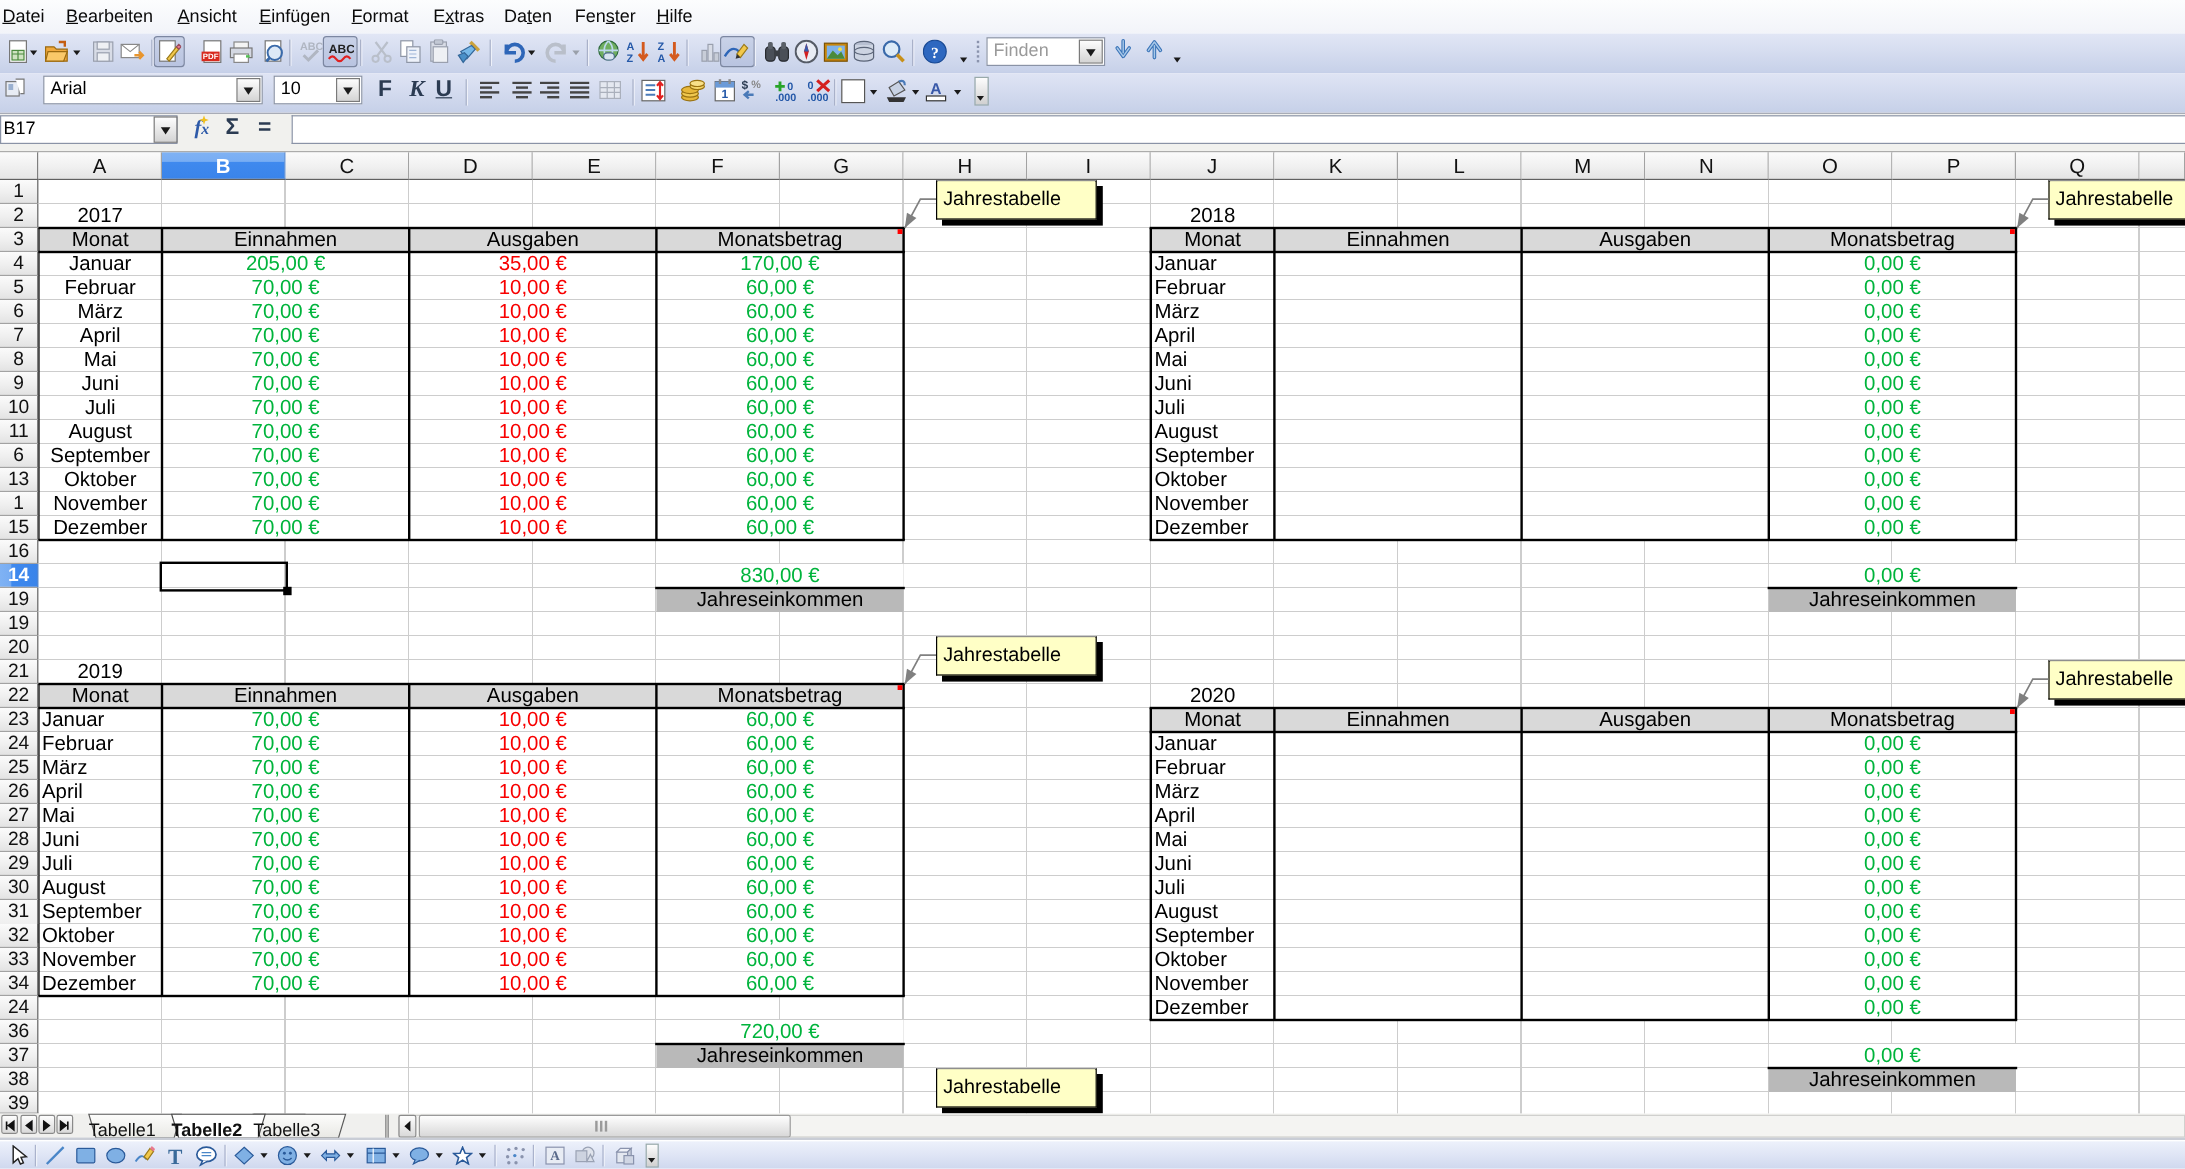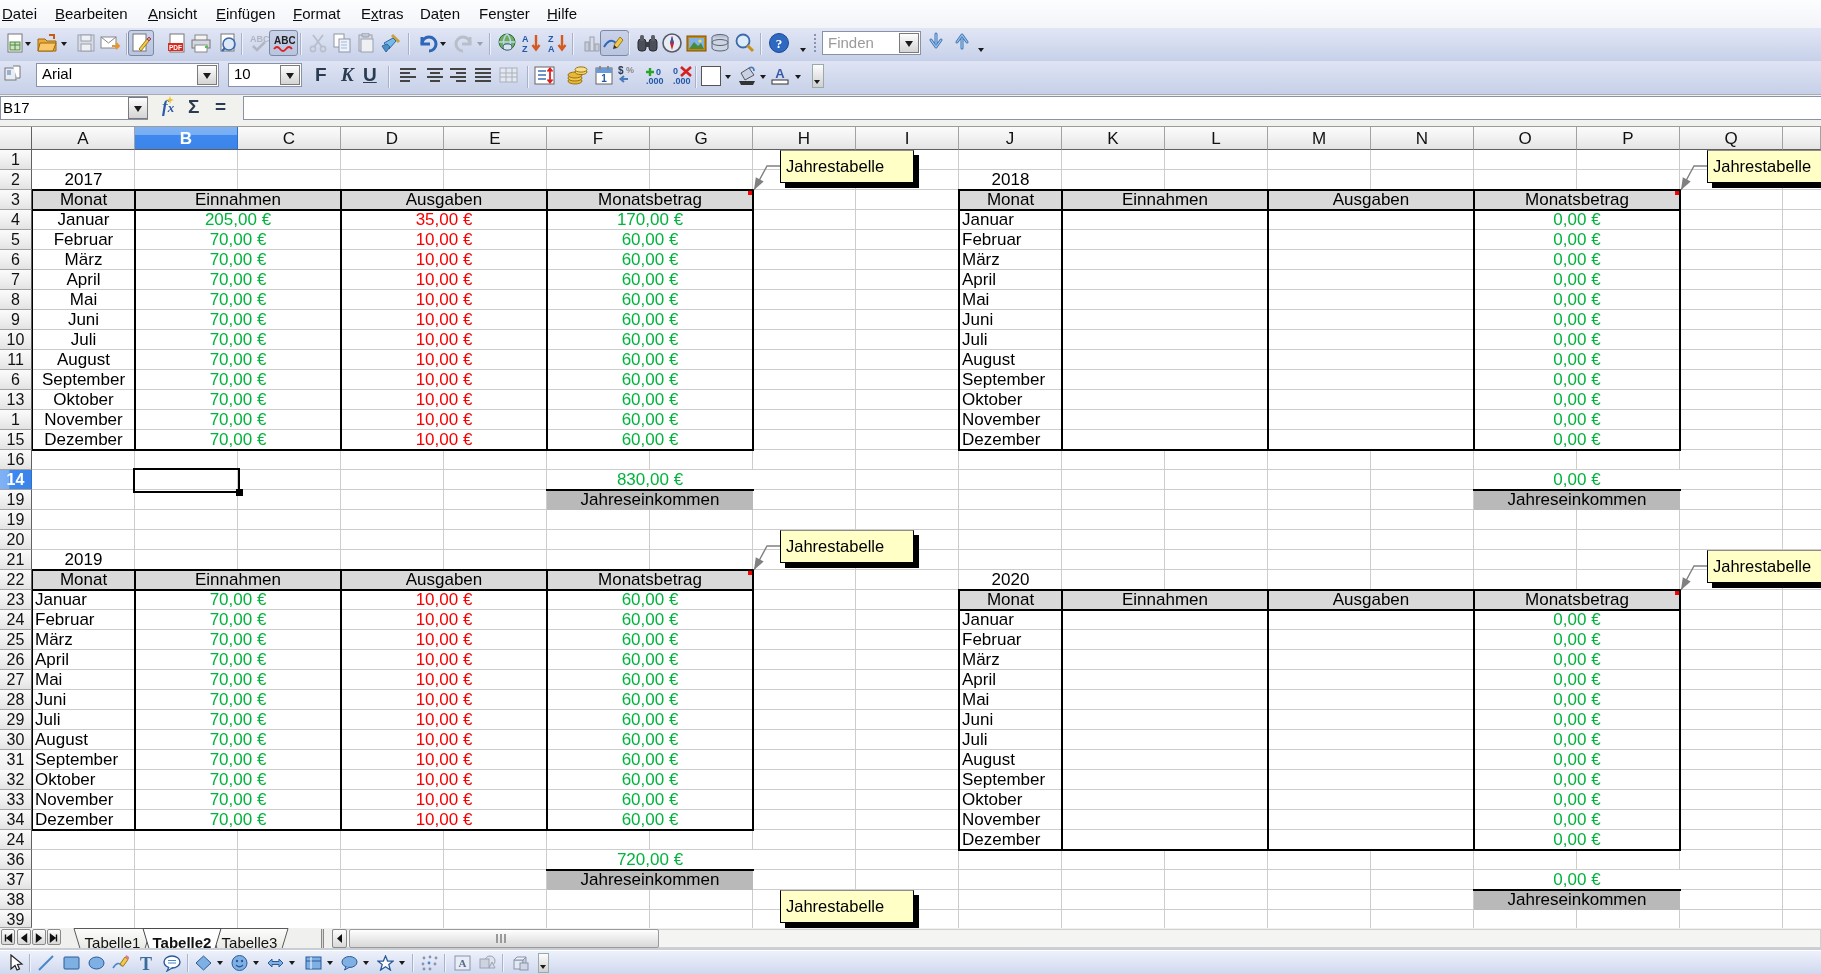--- a/index.html
+++ b/index.html
@@ -21,21 +21,21 @@
 .rowsel{background:linear-gradient(90deg,#7fb2f4 0%,#78adf3 28%,#3f89ee 32%,#3a84ea 100%);color:#fff;font-weight:bold;border-right:1px solid #2f6fc8}
 #grid{left:32px;top:150px;width:1789px;height:778px;overflow:hidden;background:
  repeating-linear-gradient(to bottom,transparent 0px,transparent 19px,#cdcdcd 19px,#cdcdcd 20px),
  repeating-linear-gradient(to right,transparent 0px,transparent 102px,#cdcdcd 102px,#cdcdcd 103px);}
 .g{position:absolute}
 .ct{font-size:17px;line-height:20px;white-space:pre;color:#000}
 .comment{position:absolute;width:134px;height:33px;background:#ffffc6;border:1px solid #000;border-top:1px solid #8e8e8e;box-shadow:5px 5px 0 #000;font-size:16.5px;line-height:31px;padding-left:5px;color:#000;white-space:pre}
 #tabbar{left:0;top:928px;width:1821px;height:22px;background:#f0f0ee}
 #drawbar{left:0;top:950px;width:1821px;height:24px;background:linear-gradient(180deg,#edf1fb 0%,#dfe5f5 50%,#cfd8ee 100%);border-top:1px solid #fff;box-shadow:0 -2px 0 #c9cdd6}
 .navbtn{position:absolute;top:1px;width:14px;height:16px;background:linear-gradient(180deg,#fdfdfd,#d9d9d9);border:1px solid #8a8a8a;border-radius:2px}
-.tab{position:absolute;top:4px;height:22px;font-size:15px;line-height:21px;text-align:center;color:#111}
+.tab{position:absolute;top:4px;height:22px;font-size:15px;line-height:21px;color:#111}
 .dsep{position:absolute;top:3px;width:1px;height:18px;background:#aab2cc;box-shadow:1px 0 0 #f0f3fa}
 </style></head><body>
 
 <div id="menubar">
 <div class="mi" style="left:2px"><u>D</u>atei</div>
 <div class="mi" style="left:55px"><u>B</u>earbeiten</div>
 <div class="mi" style="left:148px"><u>A</u>nsicht</div>
 <div class="mi" style="left:216px"><u>E</u>infügen</div>
 <div class="mi" style="left:293px"><u>F</u>ormat</div>
 <div class="mi" style="left:361px">E<u>x</u>tras</div>

